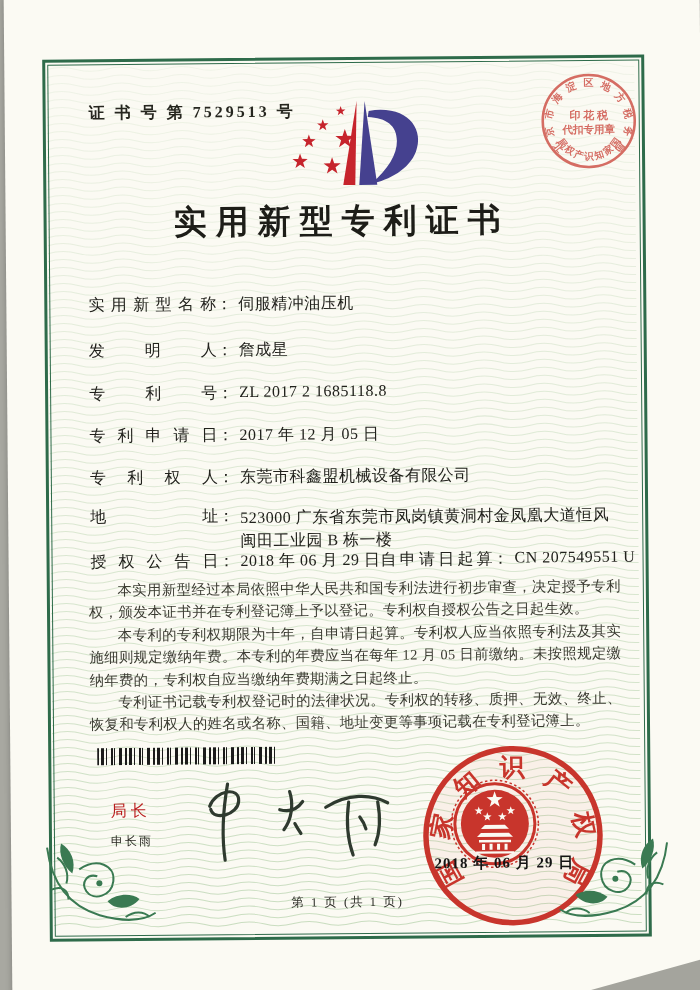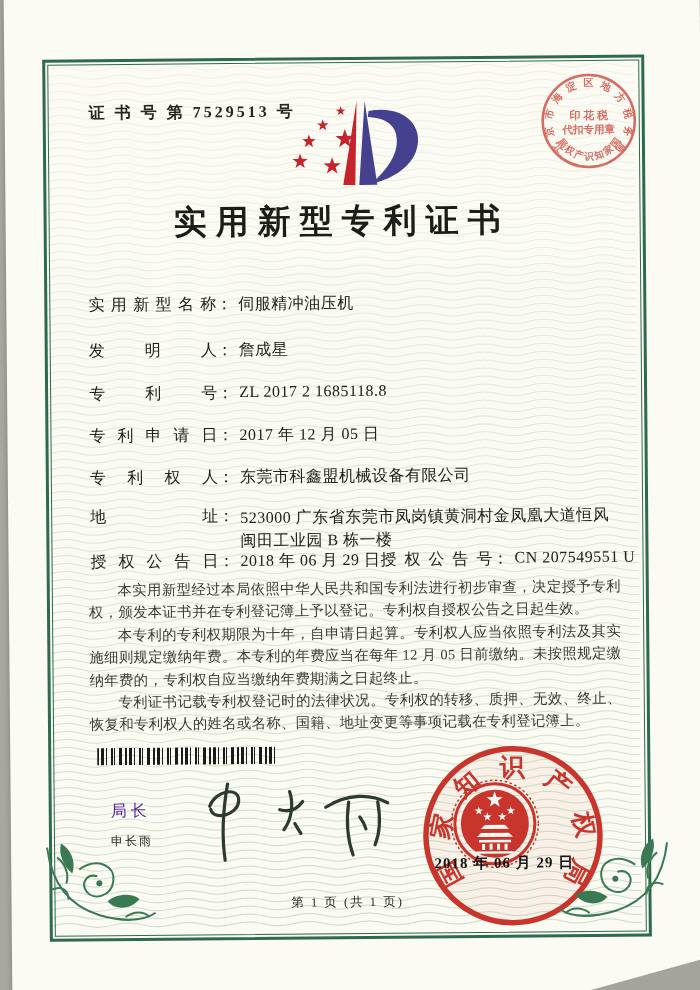--- a/index.html
+++ b/index.html
@@ -52,21 +52,21 @@
   .barcode{
     position:absolute;left:87px;top:751px;width:180px;height:17px;
     background:repeating-linear-gradient(90deg,
       #1b1b1b 0 2px,transparent 2px 4px,
       #1b1b1b 4px 7px,transparent 7px 9px,
       #1b1b1b 9px 10px,transparent 10px 14px,
       #1b1b1b 14px 16px,transparent 16px 17px,
       #1b1b1b 17px 18px,transparent 18px 22px,
       #1b1b1b 22px 25px,transparent 25px 28px);
   }
-  .sig-role{position:absolute;left:100px;top:804px;font-size:16px;letter-spacing:4px;color:#4c1d95;}
+  .sig-role{position:absolute;left:100px;top:804px;font-size:16px;letter-spacing:4px;color:#b91c1c;}
   .sig-name{position:absolute;left:100px;top:836px;font-size:12px;letter-spacing:2px;color:#26261f;}
   #signature{position:absolute;left:187px;top:780px;}
   #seal{position:absolute;left:410px;top:750px;}
   .seal-date{
     position:absolute;left:408px;top:860px;width:170px;text-align:center;
     font-size:15px;color:#141414;letter-spacing:1px;font-weight:bold;white-space:nowrap;
   }
   #stamp{position:absolute;left:534px;top:78px;opacity:.88;}
   .footer-page{
     position:absolute;left:38px;top:899px;width:596px;text-align:center;
@@ -229,21 +229,21 @@
   <div class="frow" style="top:471px">
     <span class="flabel">专利权人</span><span class="fcolon">：</span><span class="fvalue">东莞市科鑫盟机械设备有限公司</span>
   </div>
   <div class="frow" style="top:510px">
     <span class="flabel">地址</span><span class="fcolon">：</span><span class="fvalue wrap">523000 广东省东莞市凤岗镇黄洞村金凤凰大道恒风闽田工业园 B 栋一楼</span>
   </div>
   <div class="frow" style="top:555px">
     <span class="flabel">授权公告日</span><span class="fcolon">：</span><span class="fvalue">2018 年 06 月 29 日</span>
   </div>
   <div class="frow2" style="left:372px;top:555px">
-    <span class="flabel2">授权公告号</span><span class="fcolon">：</span><span class="fvalue">CN 207549551 U</span>
+    <span class="flabel2">自申请日起算</span><span class="fcolon">：</span><span class="fvalue">CN 207549551 U</span>
   </div>
 
   <div class="body-block">
     <p>本实用新型经过本局依照中华人民共和国专利法进行初步审查，决定授予专利权，颁发本证书并在专利登记簿上予以登记。专利权自授权公告之日起生效。</p>
     <p>本专利的专利权期限为十年，自申请日起算。专利权人应当依照专利法及其实施细则规定缴纳年费。本专利的年费应当在每年 12 月 05 日前缴纳。未按照规定缴纳年费的，专利权自应当缴纳年费期满之日起终止。</p>
     <p>专利证书记载专利权登记时的法律状况。专利权的转移、质押、无效、终止、恢复和专利权人的姓名或名称、国籍、地址变更等事项记载在专利登记簿上。</p>
   </div>
 
   <div class="barcode"></div>
 

